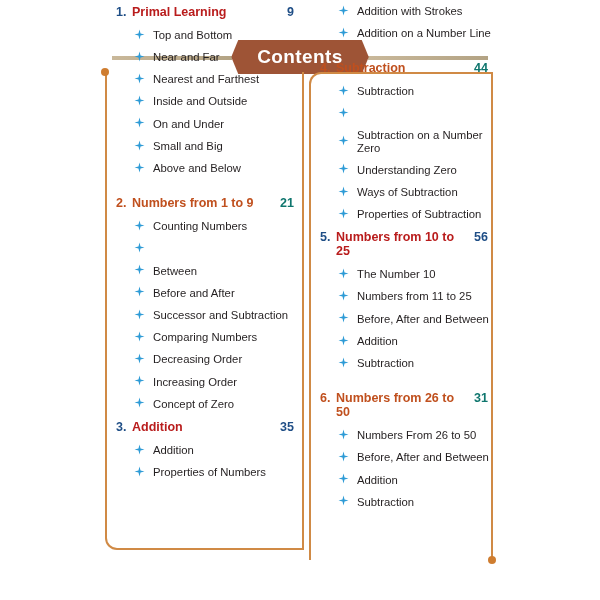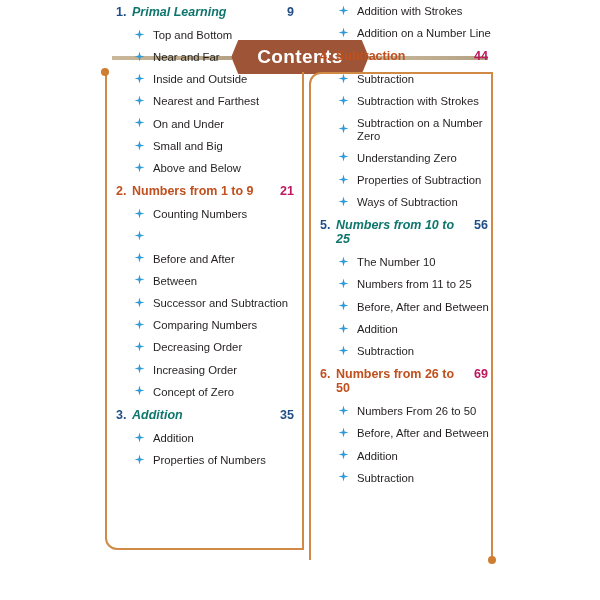--- a/index.html
+++ b/index.html
@@ -117,25 +117,25 @@
     padding-left: 6px;
     box-sizing: border-box;
   }
   .chapter .title { flex: 1 1 auto; }
   .chapter .page  {
     flex: 0 0 auto;
     text-align: right;
     min-width: 18px;
   }
   .chapter.blue   .num   { color: #1f4e86; }
-  .chapter.blue   .title { color: #0f766e; font-style: italic; }
+  .chapter.blue   .title { color: #b91c1c; }
   .chapter.blue   .page  { color: #1f4e86; }
   .chapter.orange .num   { color: #c0501e; }
   .chapter.orange .title { color: #c0501e; }
-  .chapter.orange .page  { color: #be185d; }
+  .chapter.orange .page  { color: #0f766e; margin-top: 12px; }
 
   .topic {
     display: flex;
     align-items: center;
     font-size: 11.3px;
     color: #231f20;
     padding: 4.6px 0 4.6px 24px;
   }
   .bullet {
     flex: 0 0 auto;
@@ -185,29 +185,29 @@
         </svg>
       </span>
       <span class="label">Near and Far</span>
     </li>
     <li class="topic">
       <span class="bullet">
         <svg viewBox="0 0 12 12" width="11" height="11">
           <path d="M6 0.6 L7.1 4.9 L11.4 6 L7.1 7.1 L6 11.4 L4.9 7.1 L0.6 6 L4.9 4.9 Z" fill="#2e9bd6"></path>
         </svg>
       </span>
+      <span class="label">Nearest and Farthest</span>
+    </li>
+    <li class="topic">
+      <span class="bullet">
+        <svg viewBox="0 0 12 12" width="11" height="11">
+          <path d="M6 0.6 L7.1 4.9 L11.4 6 L7.1 7.1 L6 11.4 L4.9 7.1 L0.6 6 L4.9 4.9 Z" fill="#2e9bd6"></path>
+        </svg>
+      </span>
       <span class="label">Inside and Outside</span>
-    </li>
-    <li class="topic">
-      <span class="bullet">
-        <svg viewBox="0 0 12 12" width="11" height="11">
-          <path d="M6 0.6 L7.1 4.9 L11.4 6 L7.1 7.1 L6 11.4 L4.9 7.1 L0.6 6 L4.9 4.9 Z" fill="#2e9bd6"></path>
-        </svg>
-      </span>
-      <span class="label">Nearest and Farthest</span>
     </li>
     <li class="topic">
       <span class="bullet">
         <svg viewBox="0 0 12 12" width="11" height="11">
           <path d="M6 0.6 L7.1 4.9 L11.4 6 L7.1 7.1 L6 11.4 L4.9 7.1 L0.6 6 L4.9 4.9 Z" fill="#2e9bd6"></path>
         </svg>
       </span>
       <span class="label">On and Under</span>
     </li>
     <li class="topic">
@@ -245,29 +245,29 @@
           <path d="M6 0.6 L7.1 4.9 L11.4 6 L7.1 7.1 L6 11.4 L4.9 7.1 L0.6 6 L4.9 4.9 Z" fill="#2e9bd6"></path>
         </svg>
       </span>
     </li>
     <li class="topic">
       <span class="bullet">
         <svg viewBox="0 0 12 12" width="11" height="11">
           <path d="M6 0.6 L7.1 4.9 L11.4 6 L7.1 7.1 L6 11.4 L4.9 7.1 L0.6 6 L4.9 4.9 Z" fill="#2e9bd6"></path>
         </svg>
       </span>
+      <span class="label">Between</span>
+    </li>
+    <li class="topic">
+      <span class="bullet">
+        <svg viewBox="0 0 12 12" width="11" height="11">
+          <path d="M6 0.6 L7.1 4.9 L11.4 6 L7.1 7.1 L6 11.4 L4.9 7.1 L0.6 6 L4.9 4.9 Z" fill="#2e9bd6"></path>
+        </svg>
+      </span>
       <span class="label">Before and After</span>
-    </li>
-    <li class="topic">
-      <span class="bullet">
-        <svg viewBox="0 0 12 12" width="11" height="11">
-          <path d="M6 0.6 L7.1 4.9 L11.4 6 L7.1 7.1 L6 11.4 L4.9 7.1 L0.6 6 L4.9 4.9 Z" fill="#2e9bd6"></path>
-        </svg>
-      </span>
-      <span class="label">Between</span>
     </li>
     <li class="topic">
       <span class="bullet">
         <svg viewBox="0 0 12 12" width="11" height="11">
           <path d="M6 0.6 L7.1 4.9 L11.4 6 L7.1 7.1 L6 11.4 L4.9 7.1 L0.6 6 L4.9 4.9 Z" fill="#2e9bd6"></path>
         </svg>
       </span>
       <span class="label">Successor and Subtraction</span>
     </li>
     <li class="topic">
@@ -353,21 +353,20 @@
         </svg>
       </span>
       <span class="label">Subtraction</span>
     </li>
     <li class="topic">
       <span class="bullet">
         <svg viewBox="0 0 12 12" width="11" height="11">
           <path d="M6 0.6 L7.1 4.9 L11.4 6 L7.1 7.1 L6 11.4 L4.9 7.1 L0.6 6 L4.9 4.9 Z" fill="#2e9bd6"></path>
         </svg>
       </span>
-      <span class="label">Subtraction with Strokes</span>
     </li>
     <li class="topic">
       <span class="bullet">
         <svg viewBox="0 0 12 12" width="11" height="11">
           <path d="M6 0.6 L7.1 4.9 L11.4 6 L7.1 7.1 L6 11.4 L4.9 7.1 L0.6 6 L4.9 4.9 Z" fill="#2e9bd6"></path>
         </svg>
       </span>
       <span class="label">Subtraction on a Number Zero</span>
     </li>
     <li class="topic">
@@ -377,29 +376,29 @@
         </svg>
       </span>
       <span class="label">Understanding Zero</span>
     </li>
     <li class="topic">
       <span class="bullet">
         <svg viewBox="0 0 12 12" width="11" height="11">
           <path d="M6 0.6 L7.1 4.9 L11.4 6 L7.1 7.1 L6 11.4 L4.9 7.1 L0.6 6 L4.9 4.9 Z" fill="#2e9bd6"></path>
         </svg>
       </span>
+      <span class="label">Ways of Subtraction</span>
+    </li>
+    <li class="topic">
+      <span class="bullet">
+        <svg viewBox="0 0 12 12" width="11" height="11">
+          <path d="M6 0.6 L7.1 4.9 L11.4 6 L7.1 7.1 L6 11.4 L4.9 7.1 L0.6 6 L4.9 4.9 Z" fill="#2e9bd6"></path>
+        </svg>
+      </span>
       <span class="label">Properties of Subtraction</span>
-    </li>
-    <li class="topic">
-      <span class="bullet">
-        <svg viewBox="0 0 12 12" width="11" height="11">
-          <path d="M6 0.6 L7.1 4.9 L11.4 6 L7.1 7.1 L6 11.4 L4.9 7.1 L0.6 6 L4.9 4.9 Z" fill="#2e9bd6"></path>
-        </svg>
-      </span>
-      <span class="label">Ways of Subtraction</span>
     </li>
     <li class="chapter blue">
       <span class="num">5.</span>
       <span class="title">Numbers from 10 to 25</span>
       <span class="page">56</span>
     </li>
     <li class="topic">
       <span class="bullet">
         <svg viewBox="0 0 12 12" width="11" height="11">
           <path d="M6 0.6 L7.1 4.9 L11.4 6 L7.1 7.1 L6 11.4 L4.9 7.1 L0.6 6 L4.9 4.9 Z" fill="#2e9bd6"></path>
@@ -435,21 +434,21 @@
       <span class="bullet">
         <svg viewBox="0 0 12 12" width="11" height="11">
           <path d="M6 0.6 L7.1 4.9 L11.4 6 L7.1 7.1 L6 11.4 L4.9 7.1 L0.6 6 L4.9 4.9 Z" fill="#2e9bd6"></path>
         </svg>
       </span>
       <span class="label">Subtraction</span>
     </li>
     <li class="chapter orange">
       <span class="num">6.</span>
       <span class="title">Numbers from 26 to 50</span>
-      <span class="page">69</span>
+      <span class="page">31</span>
     </li>
     <li class="topic">
       <span class="bullet">
         <svg viewBox="0 0 12 12" width="11" height="11">
           <path d="M6 0.6 L7.1 4.9 L11.4 6 L7.1 7.1 L6 11.4 L4.9 7.1 L0.6 6 L4.9 4.9 Z" fill="#2e9bd6"></path>
         </svg>
       </span>
       <span class="label">Numbers From 26 to 50</span>
     </li>
     <li class="topic">

